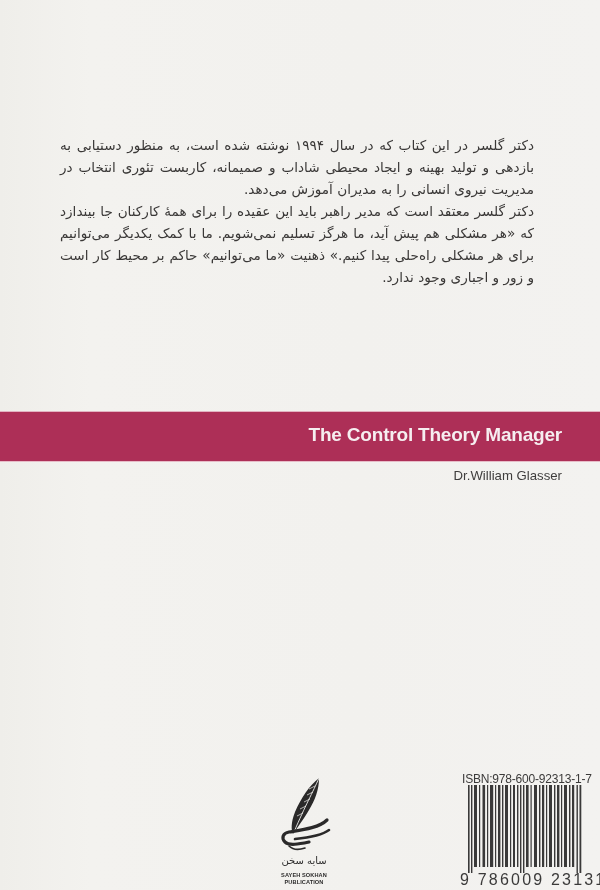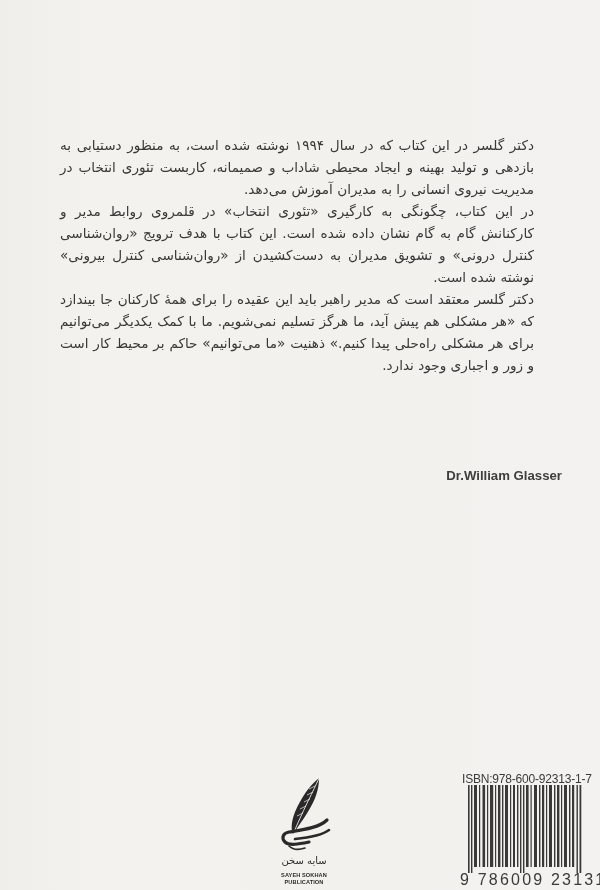--- a/index.html
+++ b/index.html
@@ -36,21 +36,21 @@
     position: absolute; right: 38px; top: 12px;
     font-family: "Liberation Sans", sans-serif;
     font-weight: bold;
     font-size: 19px;
     color: #f6eef0;
     letter-spacing: -0.2px;
   }
   .author {
     position: absolute; right: 38px; top: 468px;
     font-family: "Liberation Sans", sans-serif;
-    font-weight: bold;
+    font-weight: normal;
     font-size: 13.2px;
     color: #3f3d3d;
   }
   .logo {
     position: absolute; left: 275px; top: 772px; width: 58px; height: 118px;
   }
   .logo-fa {
     position: absolute; left: 0; top: 83px; width: 58px; text-align: center;
     font-family: "DejaVu Sans", sans-serif; font-size: 10px; color: #2c2b2b;
     direction: rtl;
@@ -76,24 +76,26 @@
     letter-spacing: 2.2px; white-space: pre;
   }
 </style>
 </head>
 <body>
 
 <div class="page">
 
   <div class="blurb">
     <p>دکتر گلسر در این کتاب که در سال ۱۹۹۴ نوشته شده است، به منظور دستیابی به بازدهی و تولید بهینه و ایجاد محیطی شاداب و صمیمانه، کاربست تئوری انتخاب در مدیریت نیروی انسانی را به مدیران آموزش می‌دهد.</p>
-    <p>در این کتاب، چگونگی به کارگیری «تئوری انتخاب» در قلمروی روابط مدیر و کارکنانش گام به گام نشان داده شده است. این کتاب با هدف ترویج «روان‌شناسی کنترل درونی» و تشویق مدیران به دست‌کشیدن از «روان‌شناسی کنترل بیرونی» نوشته شده است.</p>
     <p>دکتر گلسر معتقد است که مدیر راهبر باید این عقیده را برای همهٔ کارکنان جا بیندازد که «هر مشکلی هم پیش آید، ما هرگز تسلیم نمی‌شویم. ما با کمک یکدیگر می‌توانیم برای هر مشکلی راه‌حلی پیدا کنیم.» ذهنیت «ما می‌توانیم» حاکم بر محیط کار است و زور و اجباری وجود ندارد.</p>
   </div>
 
+  <div class="band">
+    <div class="band-title">The Control Theory Manager</div>
+  </div>
 
   <div class="author">Dr.William Glasser</div>
 
   <div class="logo">
     <svg width="58" height="84" viewBox="0 0 58 84" style="position:absolute;left:0;top:0;">
 
       <path d="M44 6 C34 14, 26 26, 20 40 C16 50, 16 58, 18 62 C22 56, 28 48, 34 38 C40 28, 44 18, 44 6 Z" fill="#2a2929"></path>
       <path d="M44 6 C38 20, 30 34, 19 60" stroke="#f2f1ee" stroke-width="0.9" fill="none"></path>
       <path d="M40 14 l-6 3 M38 20 l-6 3 M35 27 l-6 3 M31 34 l-6 3 M28 41 l-6 3" stroke="#f2f1ee" stroke-width="0.7"></path>
 

